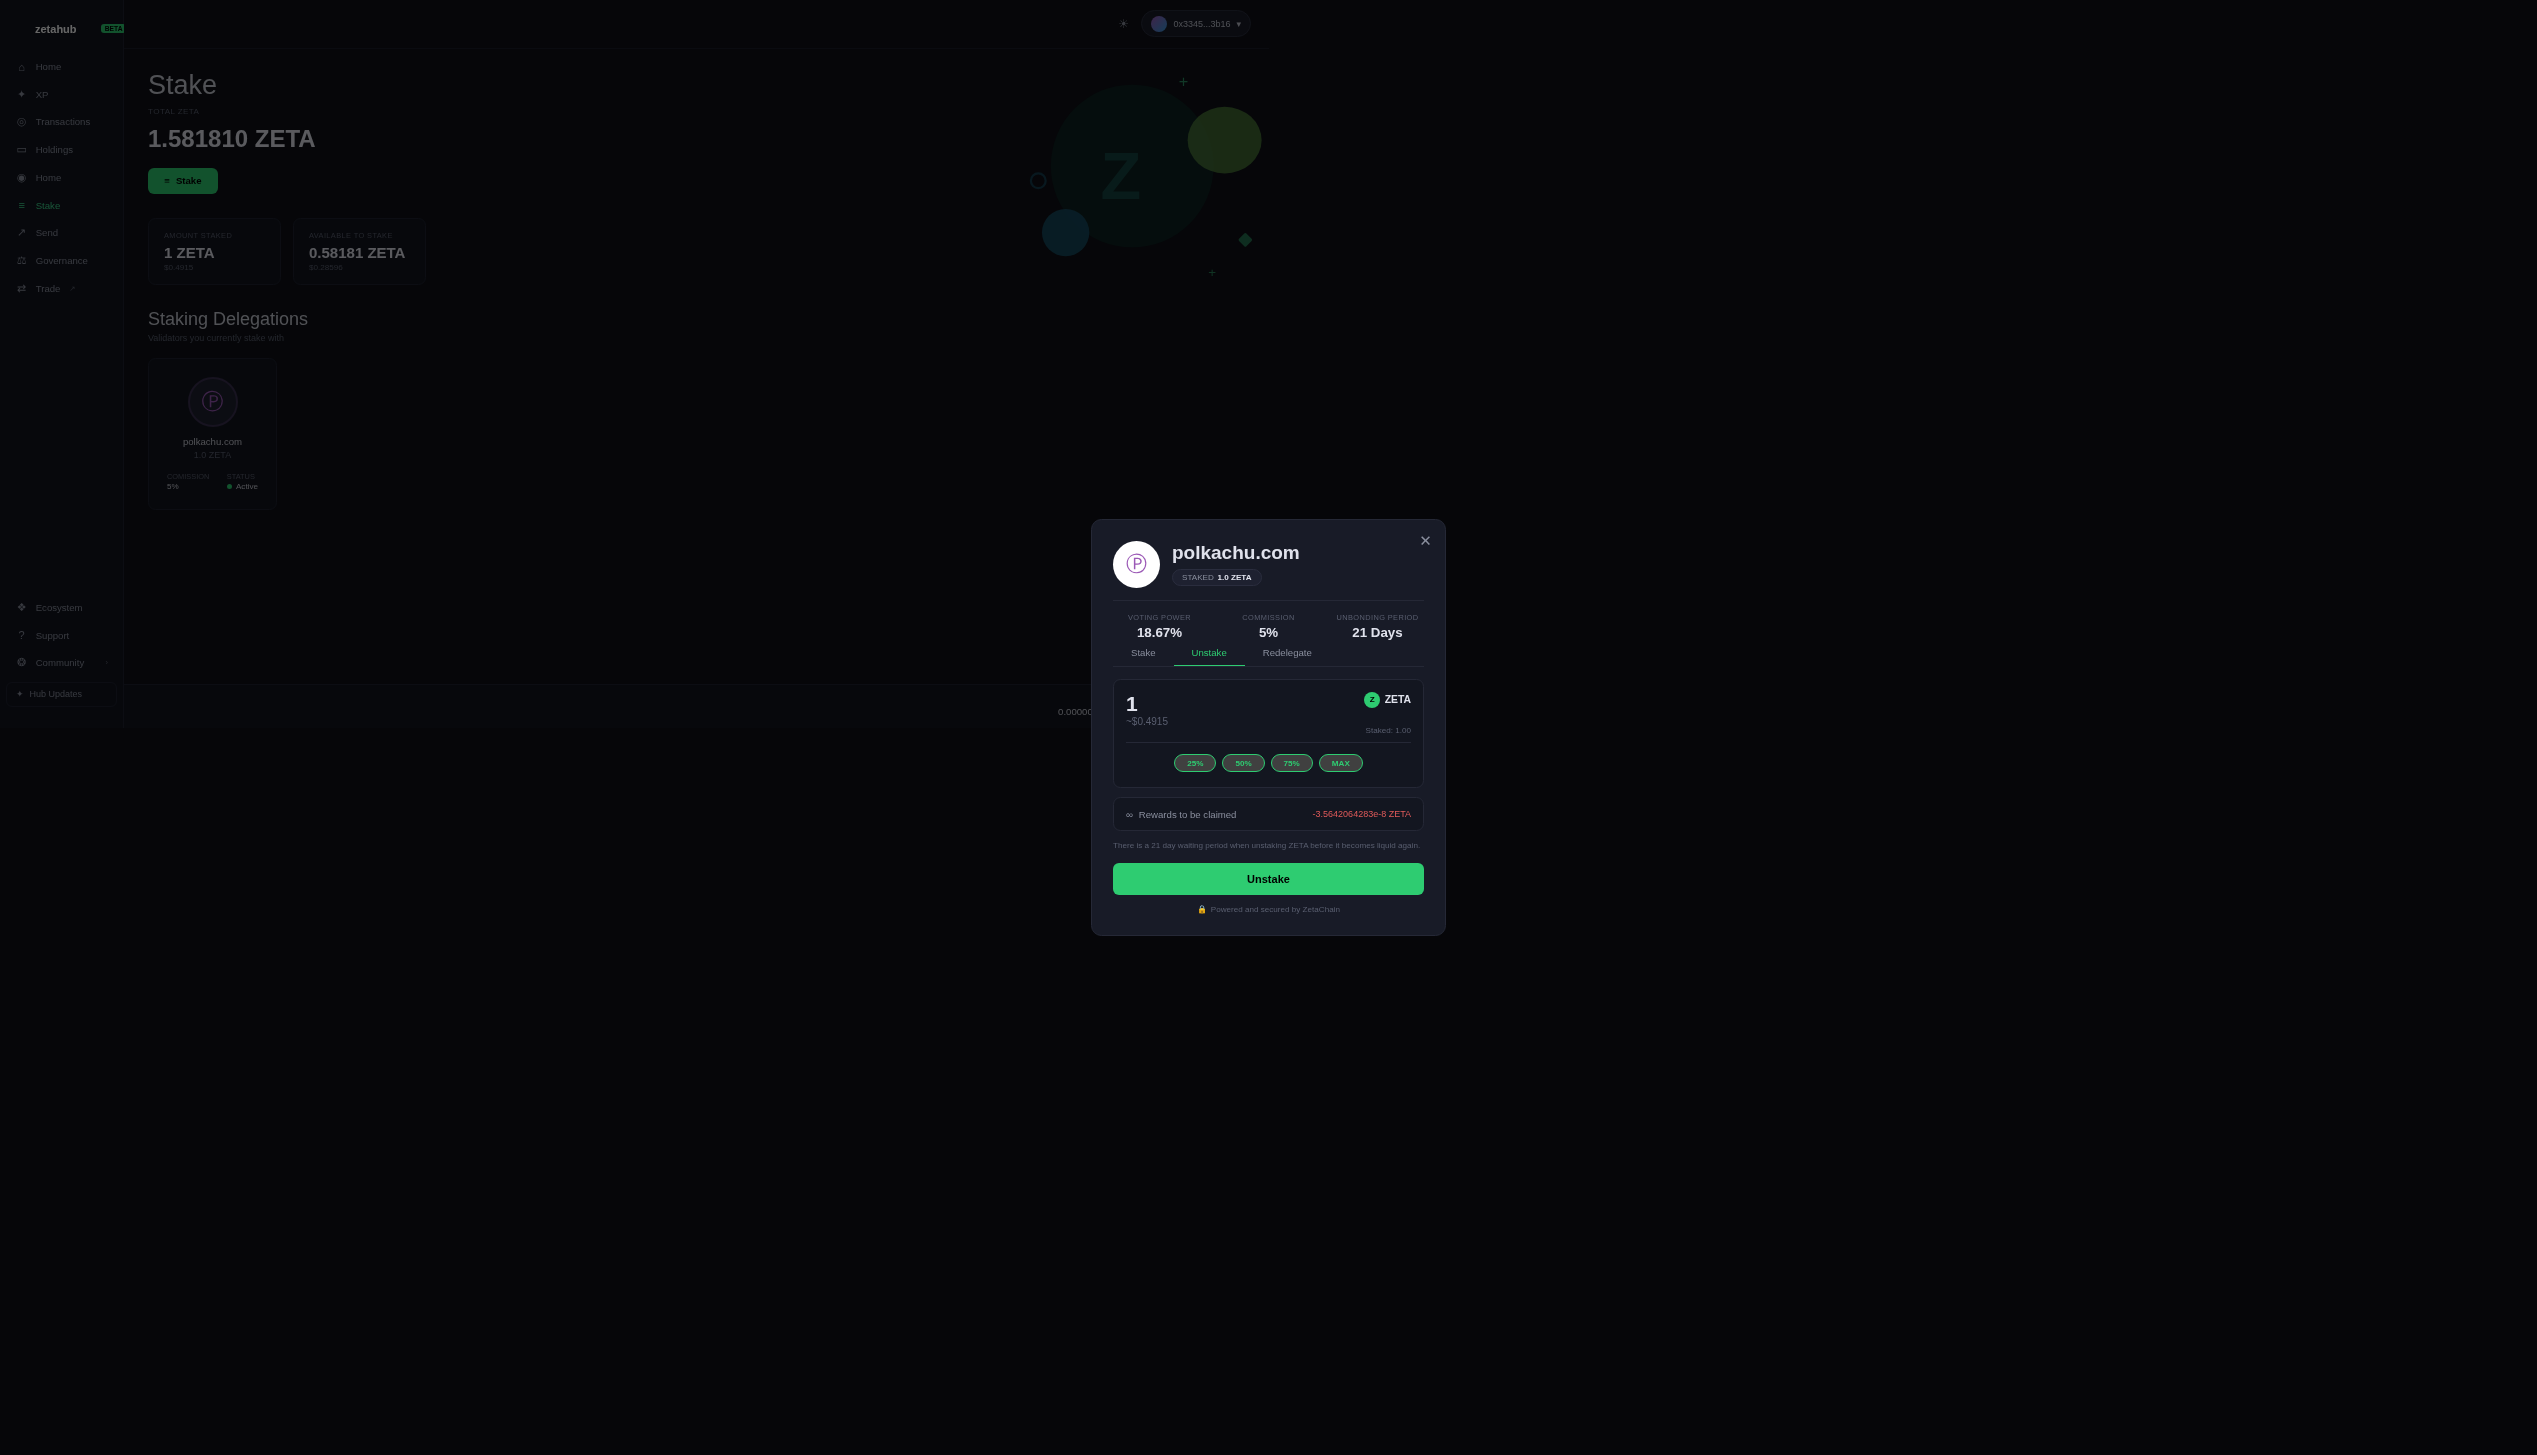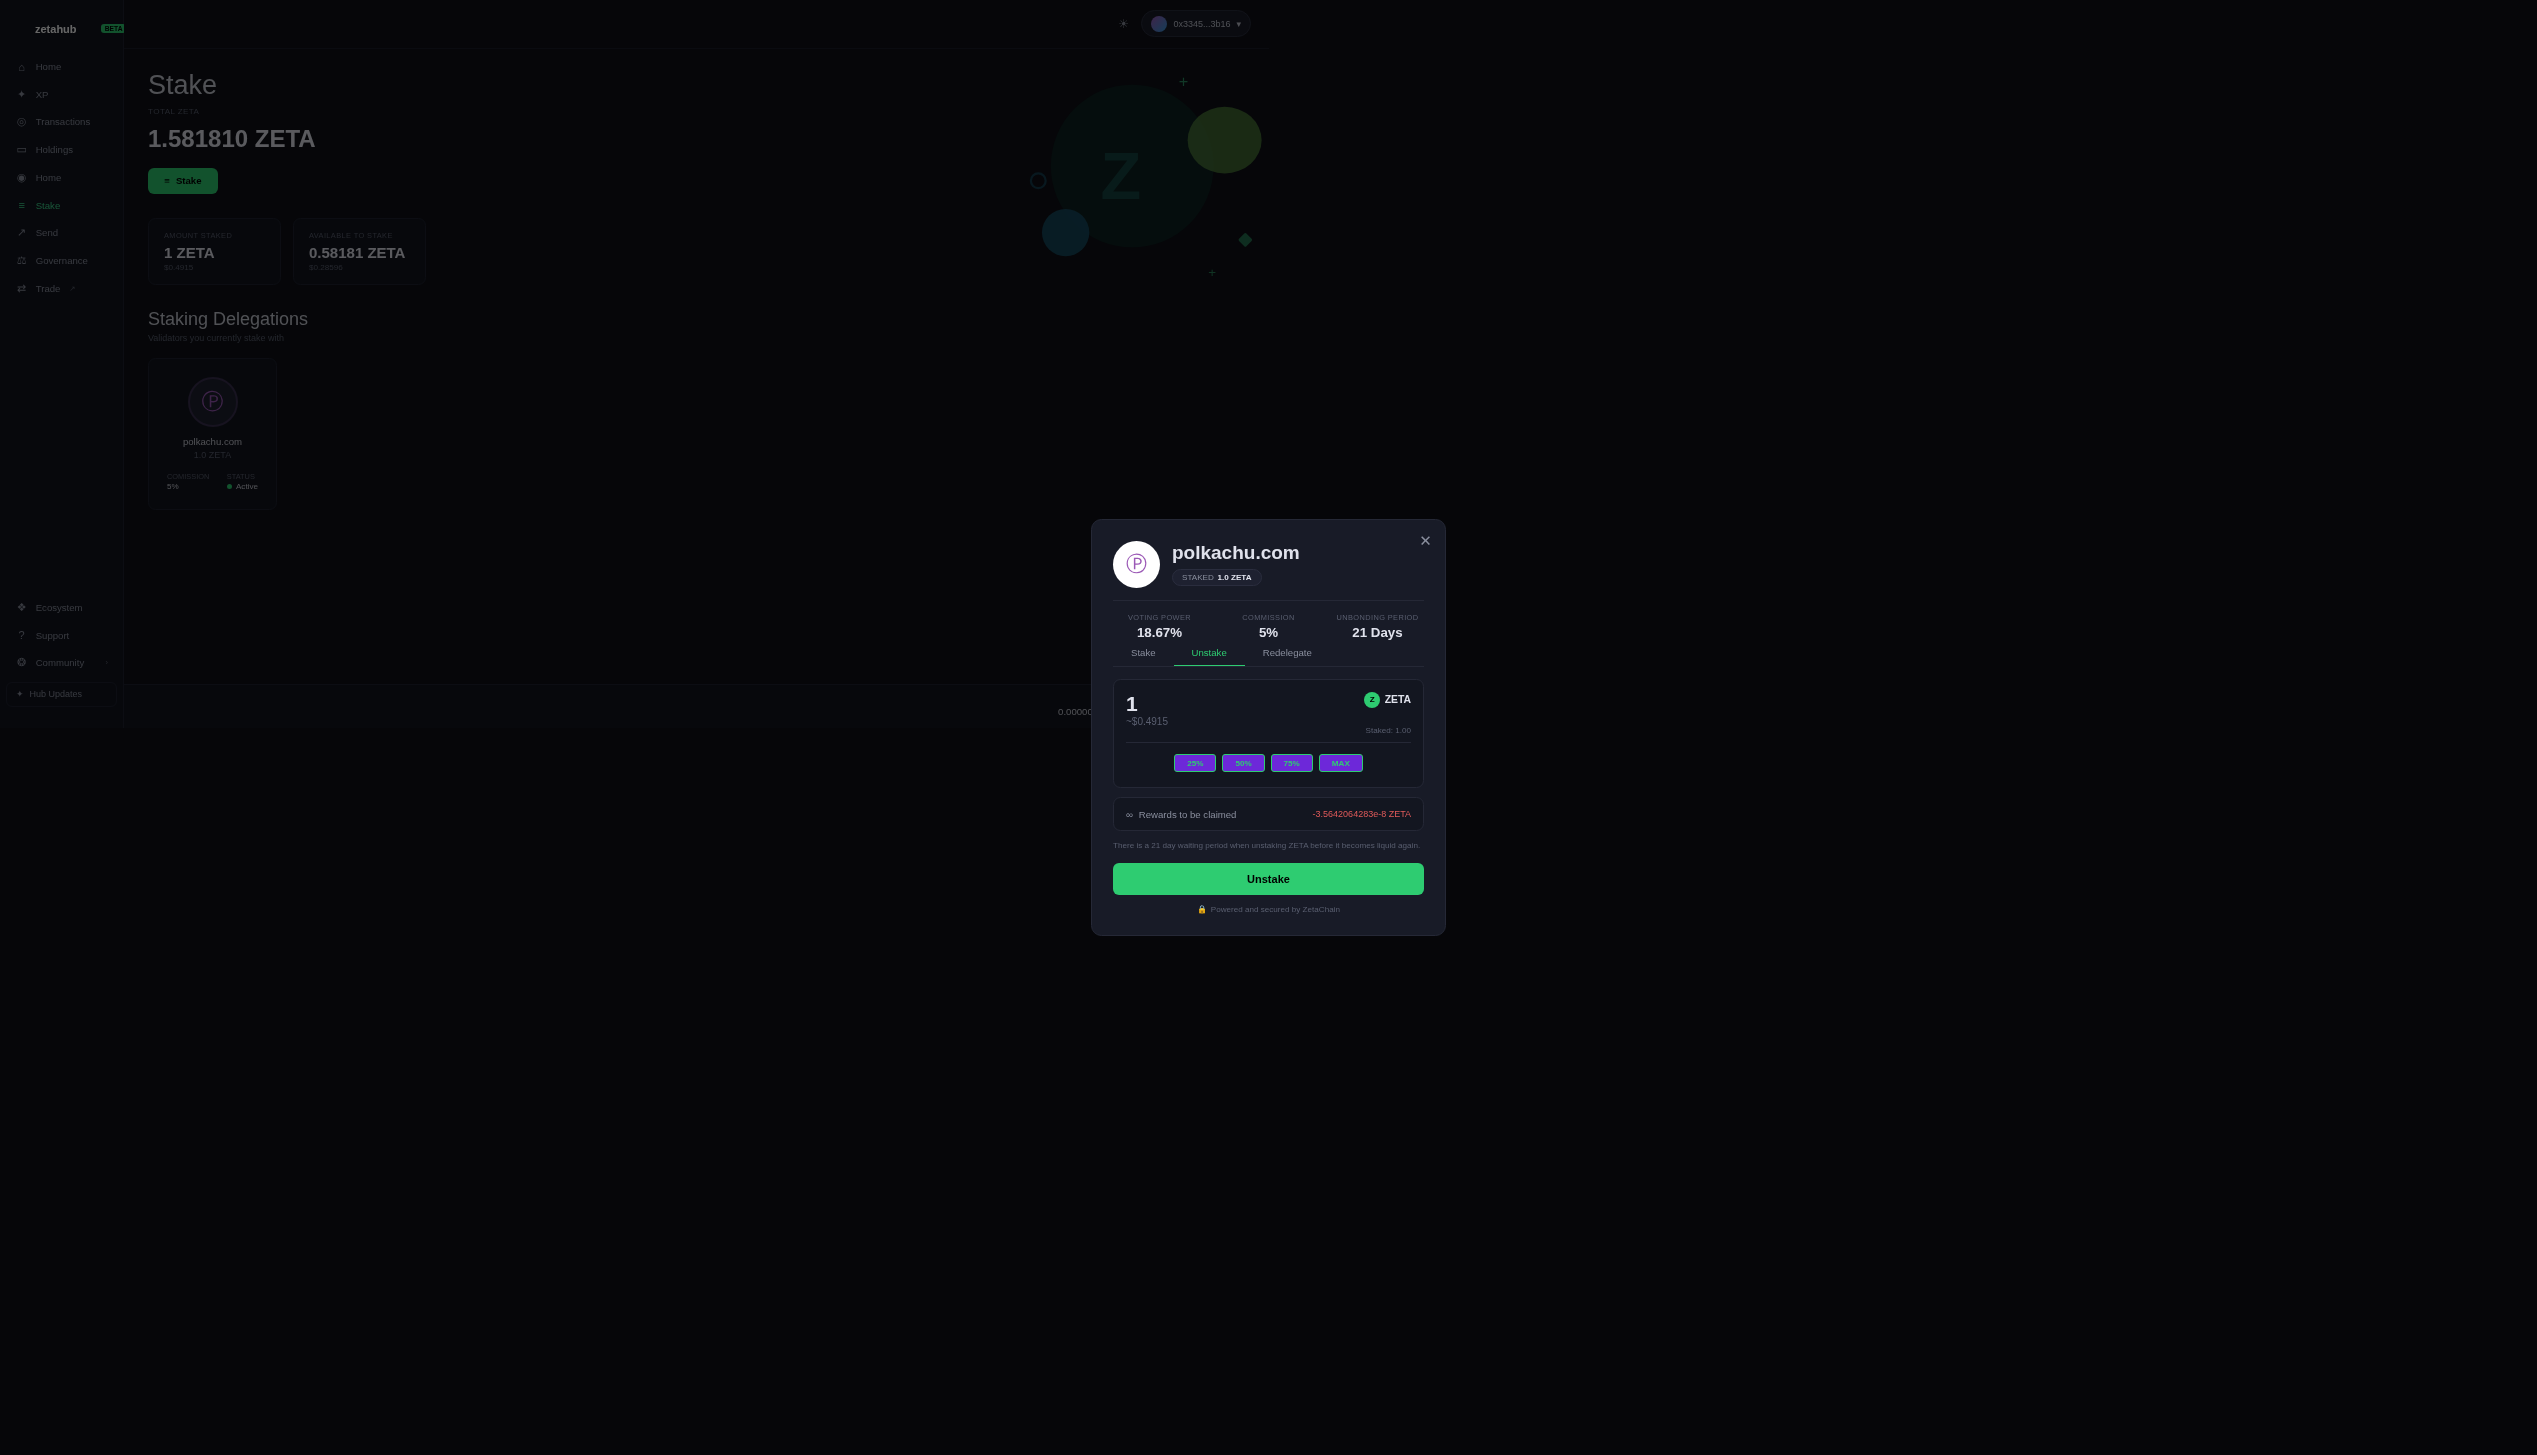--- a/index.html
+++ b/index.html
@@ -444,24 +444,24 @@
       border-top: 0.7px solid #252836;
       margin: 7.4px 0;
     }
     .percent-buttons {
       display: flex;
       gap: 6px;
       justify-content: center;
       padding: 3px 0;
     }
     .pct-btn {
-      background: #6d28d9;
+      background: #404040;
       border: 0.7px solid #2ecc71;
       color: #2ecc71;
-      border-radius: 3px;
+      border-radius: 9px;
       padding: 3.7px 12px;
       font-size: 8.1px;
       font-weight: 600;
       cursor: pointer;
     }
 
     
     .rewards-row {
       display: flex;
       justify-content: space-between;

